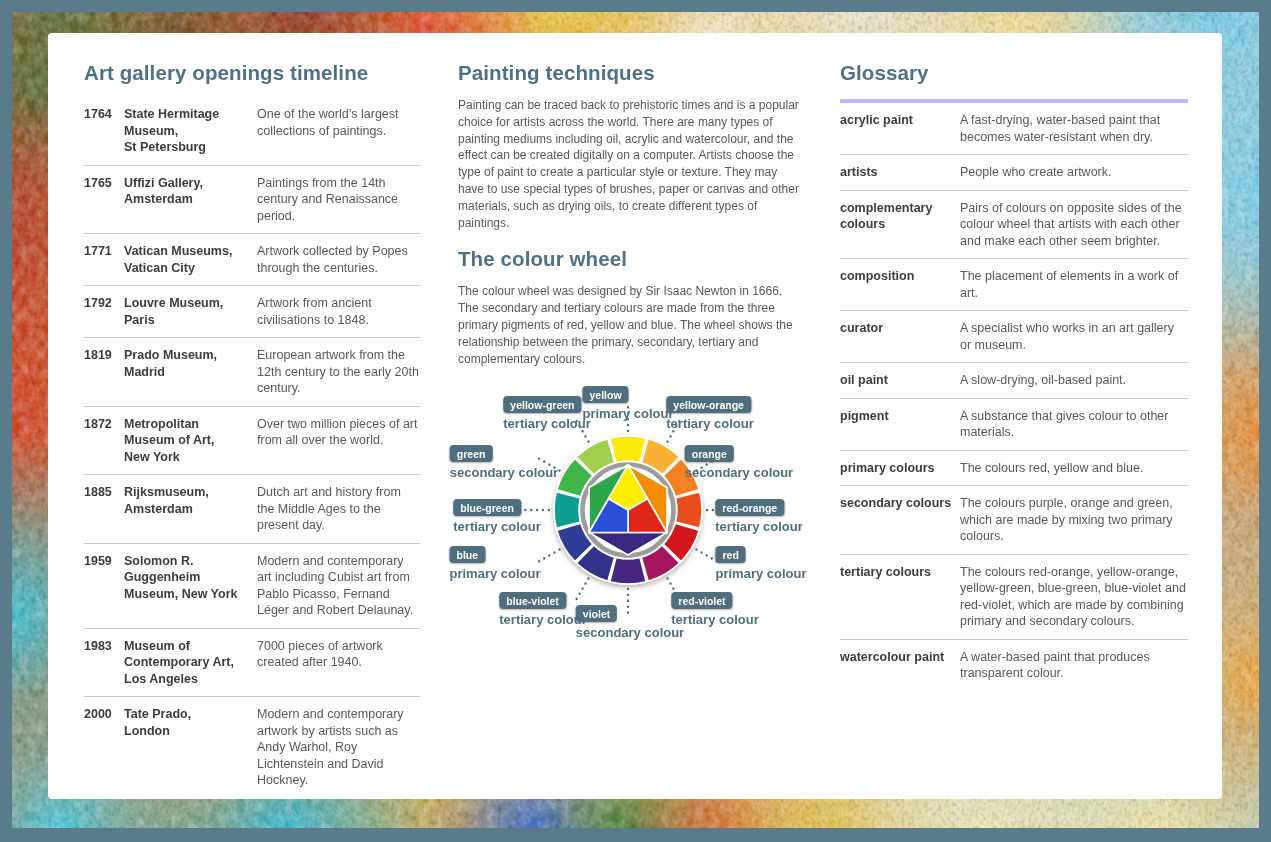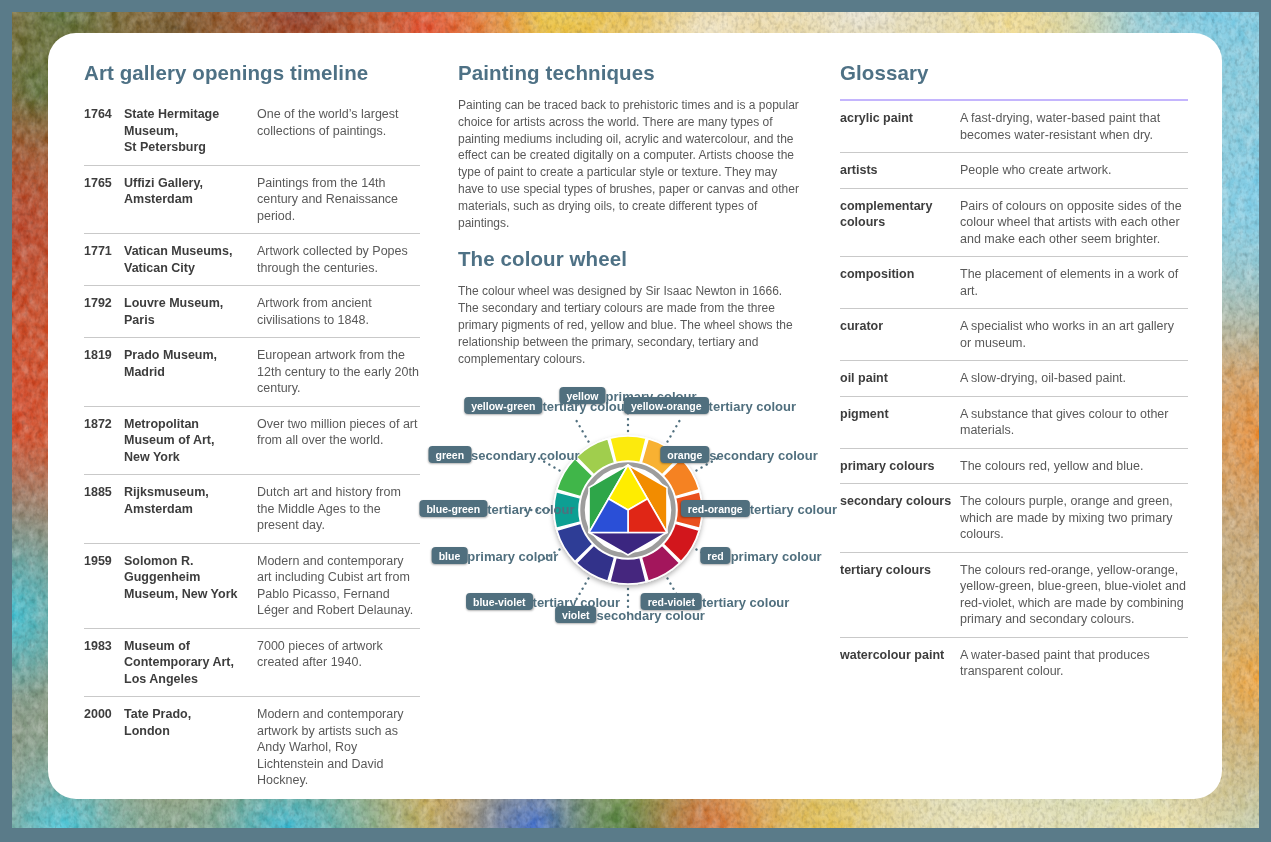--- a/index.html
+++ b/index.html
@@ -28,46 +28,46 @@
       radial-gradient(240px 160px at 22% 100%,#2fb4cf 0%,rgba(47,180,207,0) 72%),
       radial-gradient(220px 190px at 4% 100%,#3ec3d8 0%,rgba(62,195,216,0) 72%),
       radial-gradient(210px 250px at 0% 74%,#35bccf 0%,rgba(53,188,207,0) 72%),
       radial-gradient(210px 270px at 0% 48%,#cf3f1f 0%,rgba(207,63,31,0) 72%),
       radial-gradient(180px 220px at 0% 27%,#b13a1e 0%,rgba(177,58,30,0) 72%),
       radial-gradient(160px 180px at 2% 10%,#4a6a2e 0%,rgba(74,106,46,0) 72%),
       linear-gradient(105deg,#c44a20 0%,#d98a2a 30%,#e3c050 55%,#cfd3bc 75%,#7ec4da 100%);
   }
   .grain{position:absolute;inset:0;width:100%;height:100%;}
   .card{position:absolute;left:48px;top:33px;right:49px;bottom:43px;background:#ffffff;
-        border-radius:28px;padding:28px 34px 4px 36px;display:flex;gap:38px;box-sizing:border-box;}
+        border-radius:4px;padding:28px 34px 4px 36px;display:flex;gap:38px;box-sizing:border-box;}
   .col-timeline{width:336px;flex:none;}
   .col-middle{width:344px;flex:none;}
   .col-glossary{flex:1;min-width:0;}
   .section-title{font-size:20.5px;font-weight:bold;color:#4e7185;margin:0 0 12px 0;letter-spacing:.1px;}
   
   .trow{display:flex;padding:9px 0;border-bottom:1px solid #c9c9c9;font-size:12.5px;line-height:16.5px;}
   .trow:last-child{border-bottom:none;}
   .tyear{width:40px;flex:none;font-weight:bold;color:#3d3d3d;}
   .tname{width:127px;flex:none;font-weight:bold;color:#3d3d3d;white-space:pre-line;padding-right:6px;}
   .tdesc{flex:1;color:#595959;}
   
   .para{font-size:12px;line-height:16.8px;color:#595959;margin:0 0 16px 0;}
   .mt{margin-top:10px;}
   .diagram{position:relative;width:336px;height:260px;margin:8px auto 0 auto;}
   #wheel-svg{position:absolute;inset:0;overflow:visible;}
-  .wlabel{position:absolute;display:flex;align-items:flex-end;transform:translateX(-50%);}
+  .wlabel{position:absolute;display:flex;flex-direction:column;align-items:flex-start;transform:translateX(-50%);}
   .wbadge{background:#506f7e;color:#ffffff;font-size:10.5px;font-weight:bold;padding:2.5px 7px;
           border-radius:4px;white-space:nowrap;box-shadow:0 1px 2px rgba(0,0,0,.3);}
   .wrole{color:#506f7e;font-size:13px;font-weight:600;margin-top:3px;white-space:nowrap;}
   .wl-0{left:166px;top:3px;}   .wl-1{left:248px;top:13px;}  .wl-2{left:277px;top:62px;}
   .wl-3{left:297px;top:116px;} .wl-4{left:299px;top:163px;} .wl-5{left:253px;top:209px;}
   .wl-6{left:168px;top:222px;} .wl-7{left:81px;top:209px;}  .wl-8{left:33px;top:163px;}
   .wl-9{left:35px;top:116px;}  .wl-10{left:42px;top:62px;}  .wl-11{left:85px;top:13px;}
   
-  .gtable{border-top:2px solid #c4b5fd;margin-top:14px;}
+  .gtable{border-top:4px solid #c4b5fd;margin-top:14px;}
   .grow{display:flex;padding:9px 0;border-bottom:1px solid #c9c9c9;font-size:12.5px;line-height:16.5px;}
   .grow:last-child{border-bottom:none;}
   .gterm{width:112px;flex:none;font-weight:bold;color:#3d3d3d;padding-right:8px;}
   .gdef{flex:1;color:#595959;}
 </style>
 </head>
 <body>
 
 <div class="page">
   <div class="painted">

